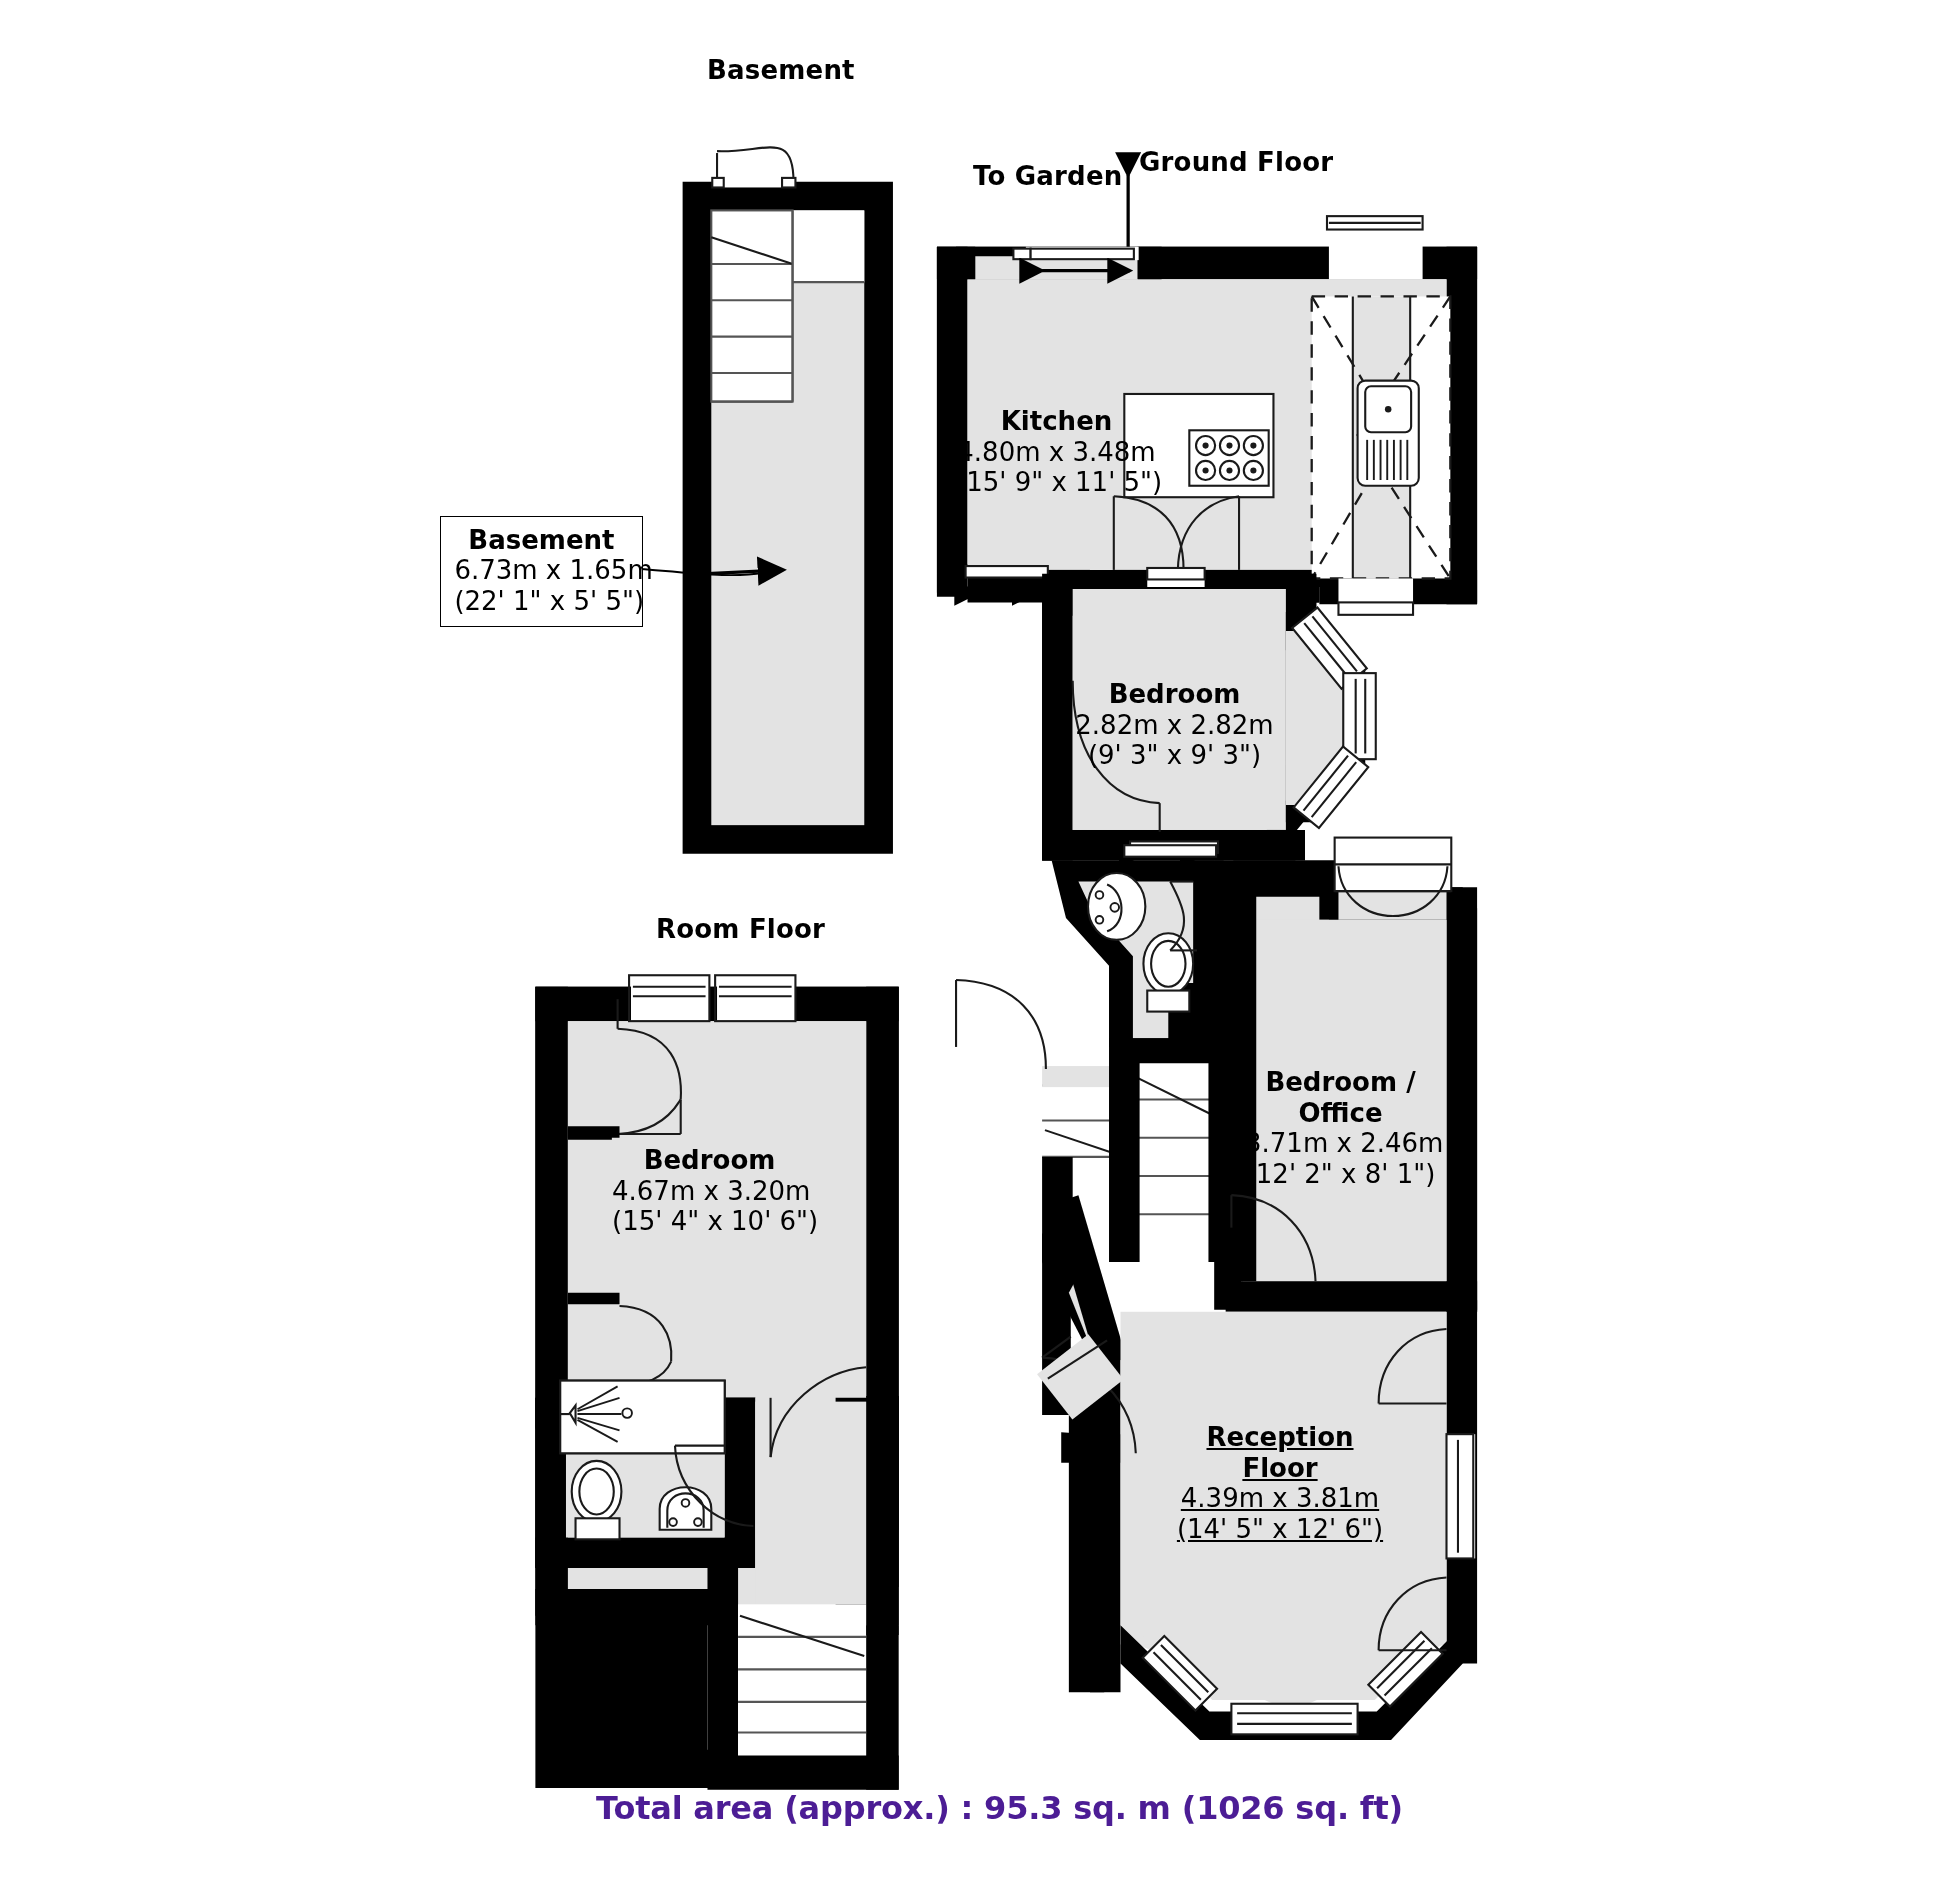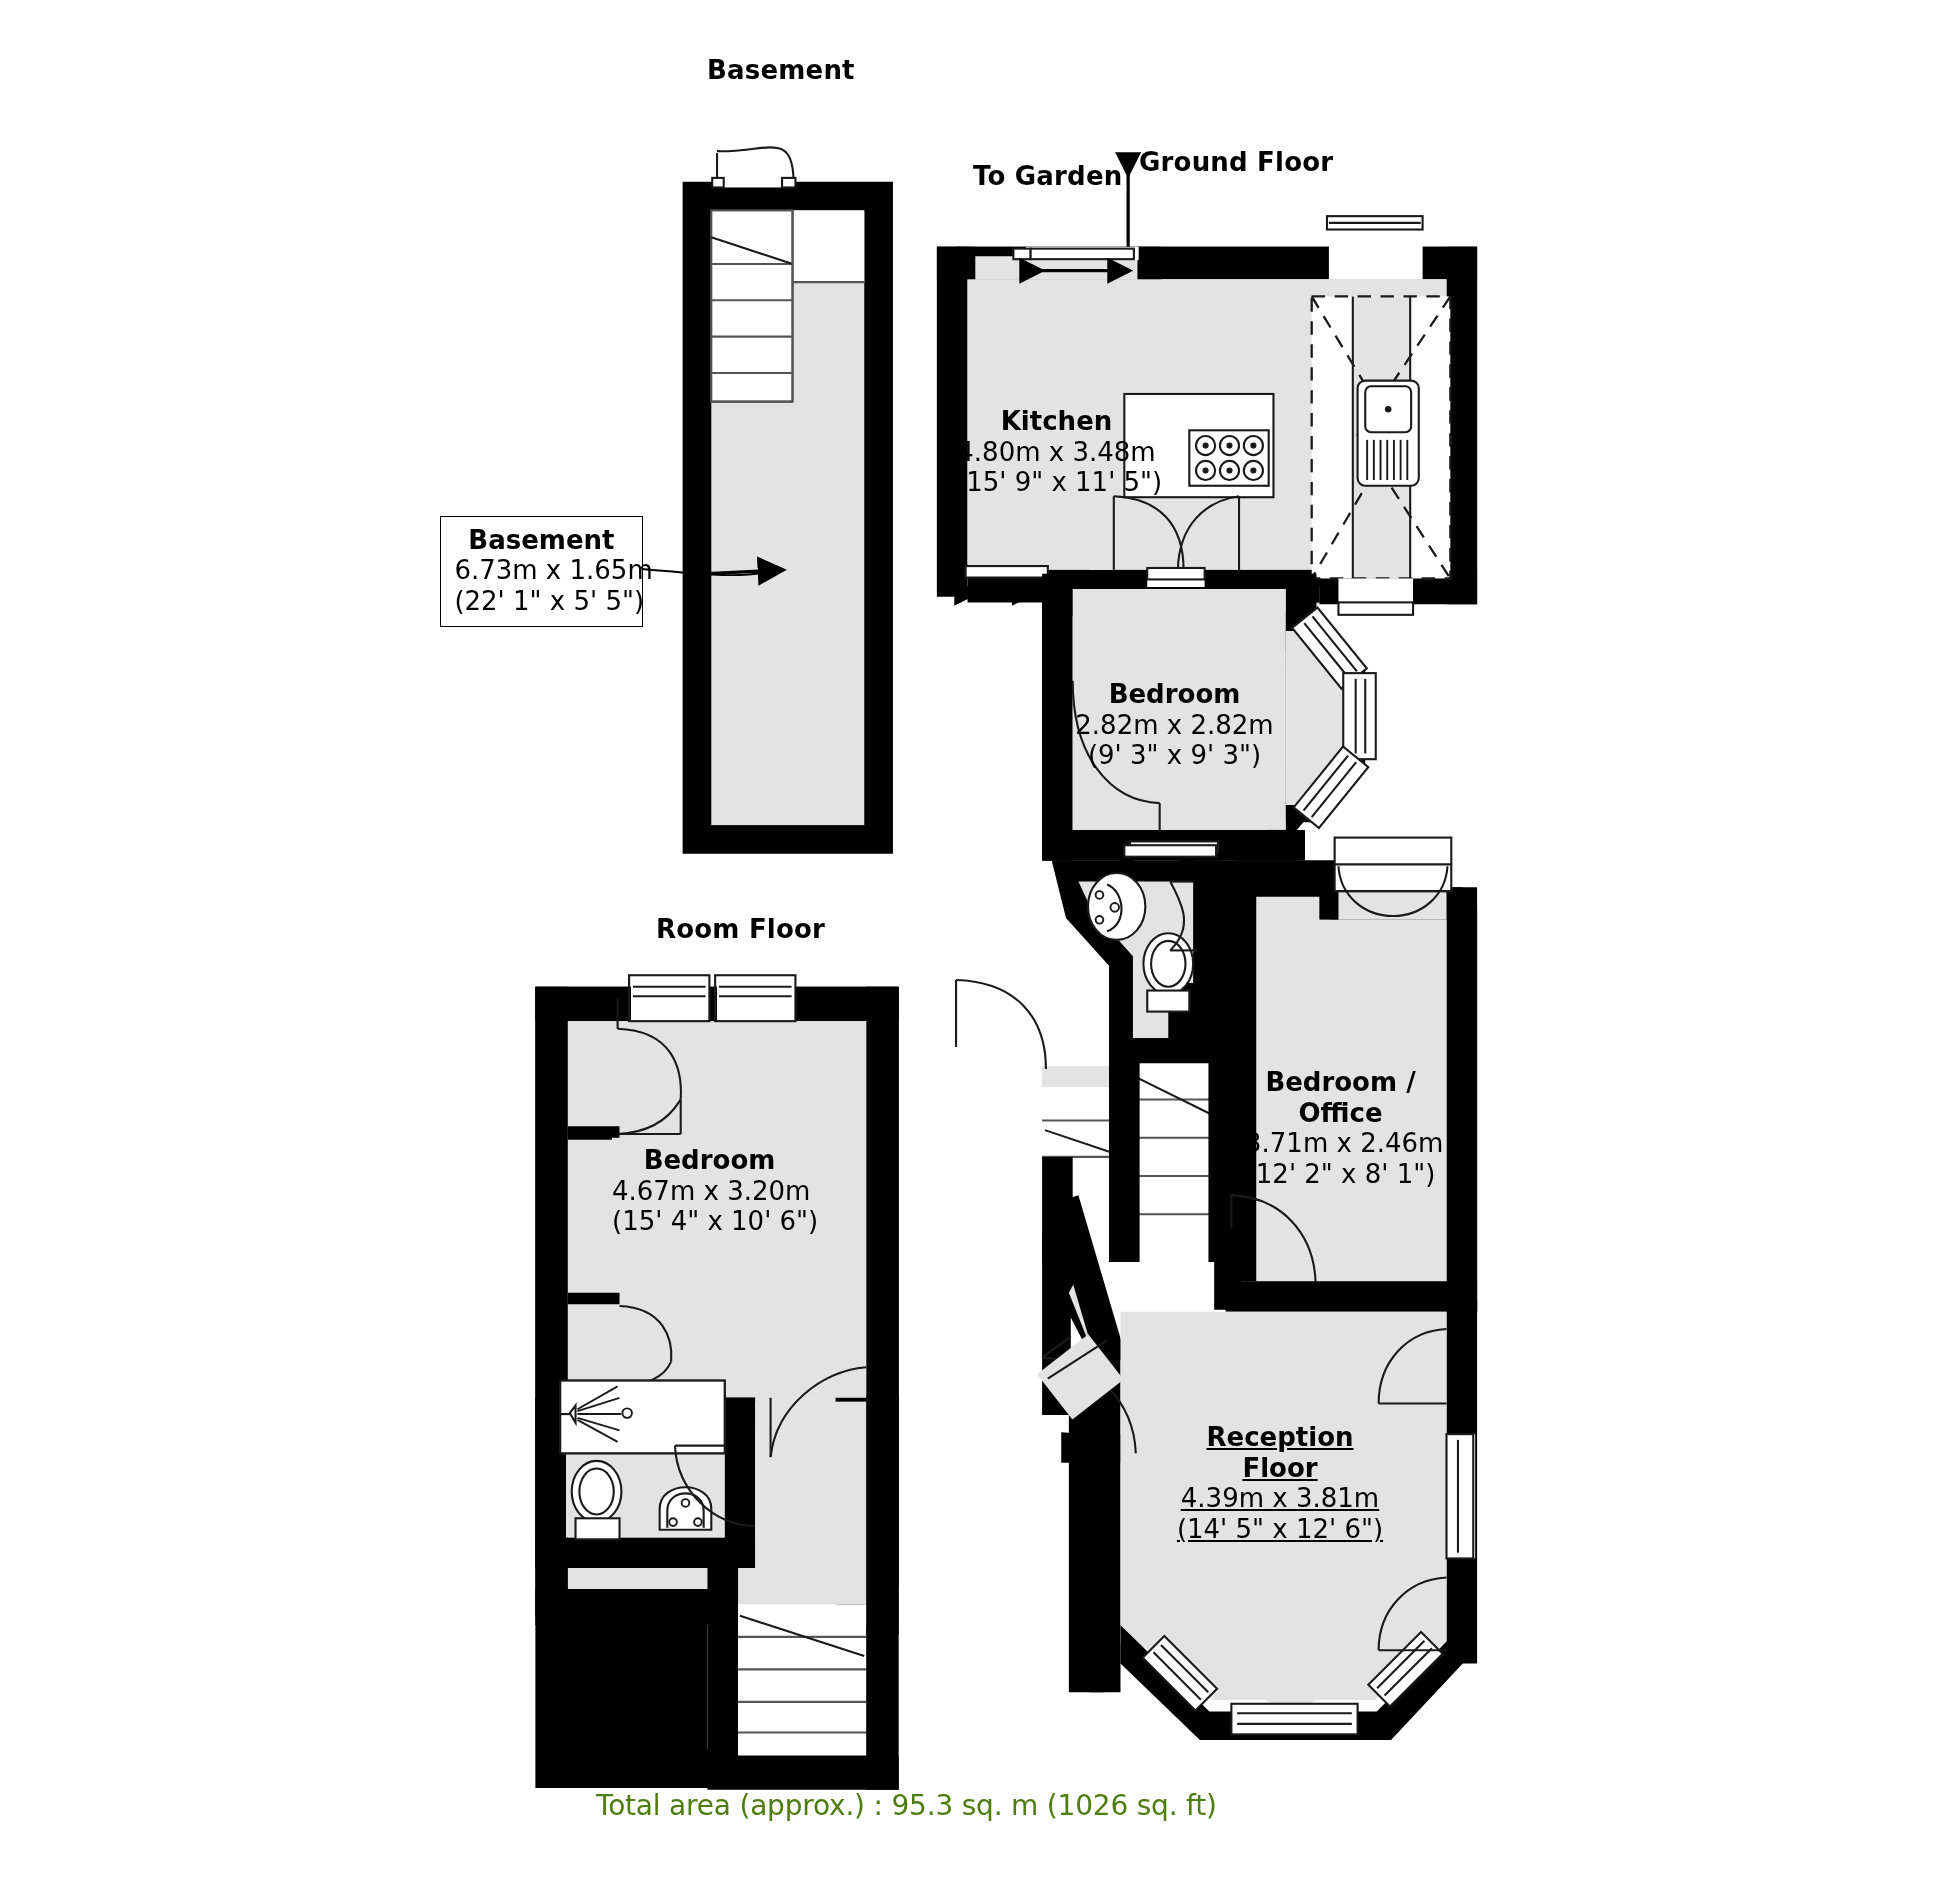--- a/index.html
+++ b/index.html
@@ -60,24 +60,25 @@
     font-weight: bold;
     font-size: 26px;
     display: block;
   }
   .boxlabel .rdim {
     font-size: 26px;
     display: block;
   }
   .totalarea {
     position: absolute;
-    font-size: 28px;
-    color: #4d7c0f;
+    font-size: 32px;
+    color: #4c1d95;
     white-space: nowrap;
     letter-spacing: -0.2px;
+    font-weight: bold;
   }
 </style>
 </head>
 <body>
 
 <div id="page">
 
   <svg class="plan" viewBox="0 0 2025 1983">
     <defs>
       <style>

